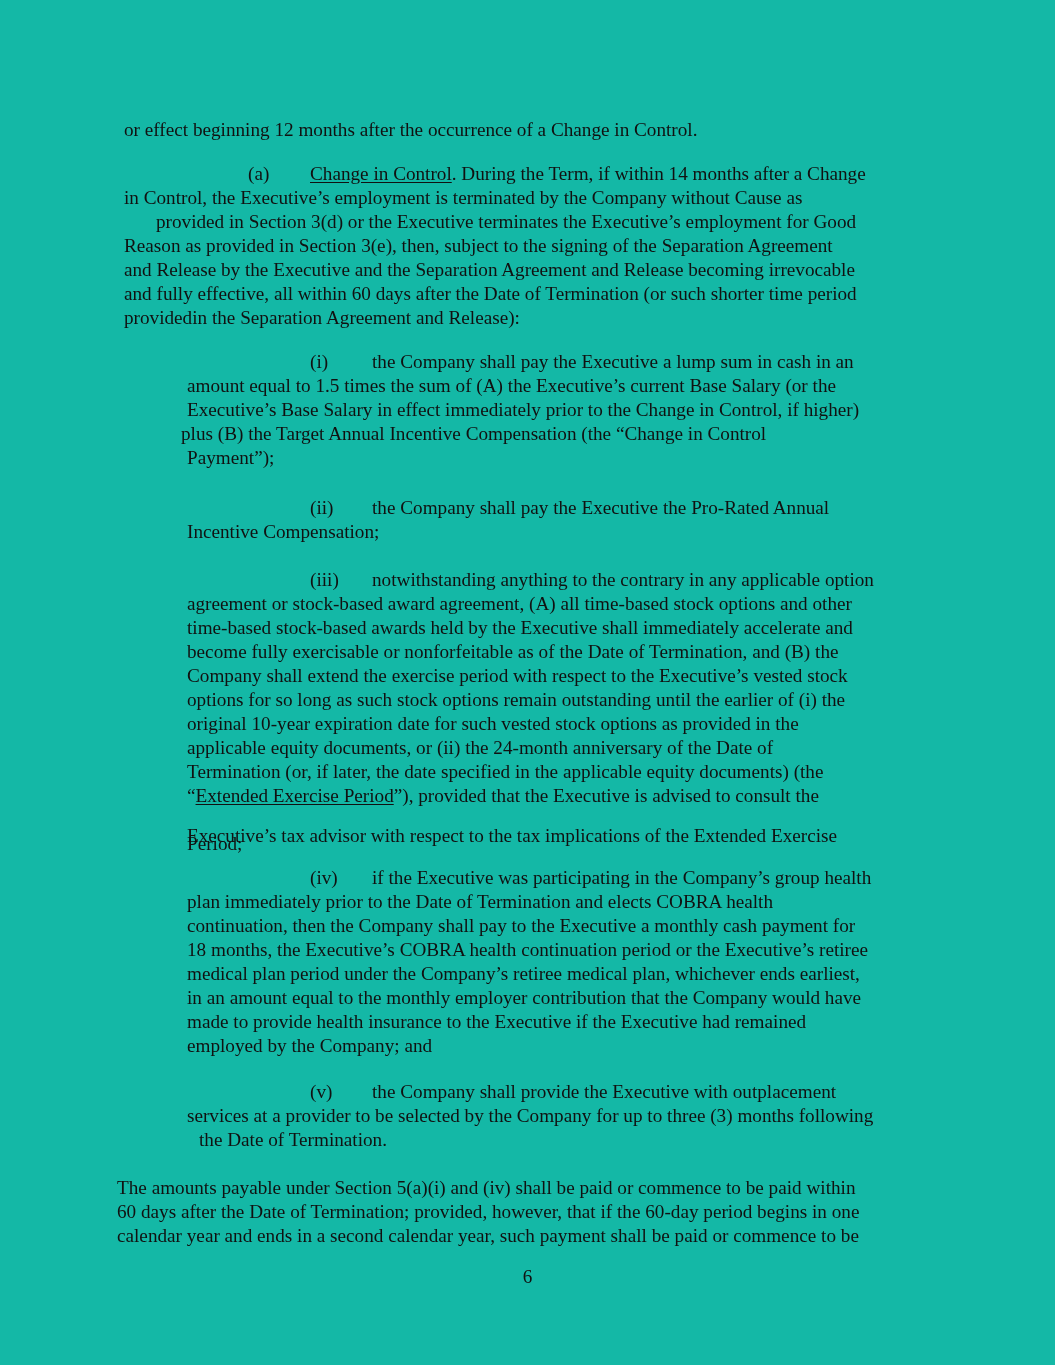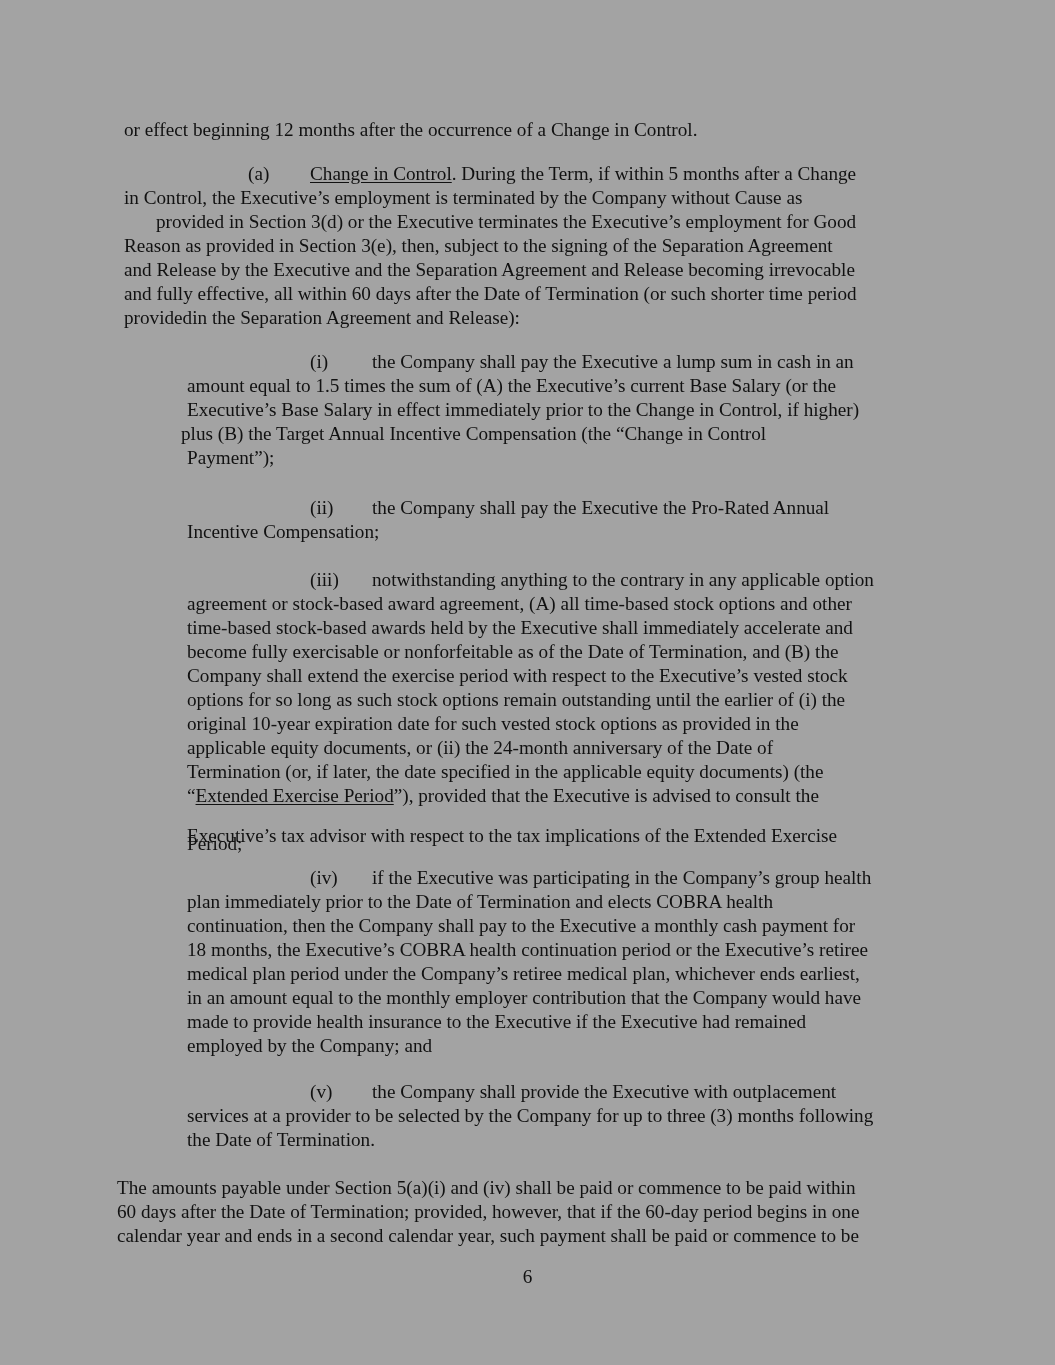--- a/index.html
+++ b/index.html
@@ -1,37 +1,37 @@
 <!DOCTYPE html>
 <html><head>
 <meta charset="utf-8">
 <style>
   html, body { margin: 0; padding: 0; background: #ffffff; }
   body { width: 1055px; height: 1365px; position: relative; overflow: hidden; }
   .page {
     position: absolute; left: 0; top: 0; width: 1055px; height: 1365px;
-    background: #a3a3a3; color: #111111;
+    background: #14b8a6; color: #111111;
     font-family: "Liberation Serif", "DejaVu Serif", serif;
     font-size: 19.2px;
   }
   .line { position: absolute; white-space: nowrap; line-height: 24px; }
   .u { text-decoration: underline; text-underline-offset: 2px; }
   .label { position: absolute; white-space: nowrap; line-height: 24px; }
   .pagenum { position: absolute; left: 0; width: 1055px; top: 1265px; text-align: center; line-height: 24px; }
 </style>
 </head>
 <body>
 
 <div class="page">
 
   <div class="line" style="left:124px; top:118px;">or effect beginning 12 months after the occurrence of a Change in Control.</div>
 
   <div>
     <span class="label" style="left:248px; top:162px;">(a)</span>
-    <span class="line" style="left:310px; top:162px;"><span class="u">Change in Control</span><span>. During the Term, if within 5 months after a Change</span></span>
+    <span class="line" style="left:310px; top:162px;"><span class="u">Change in Control</span><span>. During the Term, if within 14 months after a Change</span></span>
     <div class="line" style="left:124px; top:186px;">in Control, the Executive’s employment is terminated by the Company without Cause as</div>
     <div class="line" style="left:124px; top:210px;margin-left:32px;">provided in Section 3(d) or the Executive terminates the Executive’s employment for Good</div>
     <div class="line" style="left:124px; top:234px;">Reason as provided in Section 3(e), then, subject to the signing of the Separation Agreement</div>
     <div class="line" style="left:124px; top:258px;">and Release by the Executive and the Separation Agreement and Release becoming irrevocable</div>
     <div class="line" style="left:124px; top:282px;">and fully effective, all within 60 days after the Date of Termination (or such shorter time period</div>
     <div class="line" style="left:124px; top:306px;">providedin the Separation Agreement and Release):</div>
   </div>
 
   <div>
     <span class="label" style="left:310px; top:350px;">(i)</span>
@@ -73,21 +73,21 @@
     <div class="line" style="left:187px; top:962px;text-align:center;">medical plan period under the Company’s retiree medical plan, whichever ends earliest,</div>
     <div class="line" style="left:187px; top:986px;">in an amount equal to the monthly employer contribution that the Company would have</div>
     <div class="line" style="left:187px; top:1010px;">made to provide health insurance to the Executive if the Executive had remained</div>
     <div class="line" style="left:187px; top:1034px;">employed by the Company; and</div>
   </div>
 
   <div>
     <span class="label" style="left:310px; top:1080px;">(v)</span>
     <span class="line" style="left:372px; top:1080px;">the Company shall provide the Executive with outplacement</span>
     <div class="line" style="left:187px; top:1104px;">services at a provider to be selected by the Company for up to three (3) months following</div>
-    <div class="line" style="left:187px; top:1128px;text-align:center;">the Date of Termination.</div>
+    <div class="line" style="left:199px; top:1128px;text-align:center;">the Date of Termination.</div>
   </div>
 
   <div>
     <div class="line" style="left:117px; top:1176px;">The amounts payable under Section 5(a)(i) and (iv) shall be paid or commence to be paid within</div>
     <div class="line" style="left:117px; top:1200px;">60 days after the Date of Termination; provided, however, that if the 60-day period begins in one</div>
     <div class="line" style="left:117px; top:1224px;">calendar year and ends in a second calendar year, such payment shall be paid or commence to be</div>
   </div>
 
   <div class="pagenum">6</div>
 </div>

